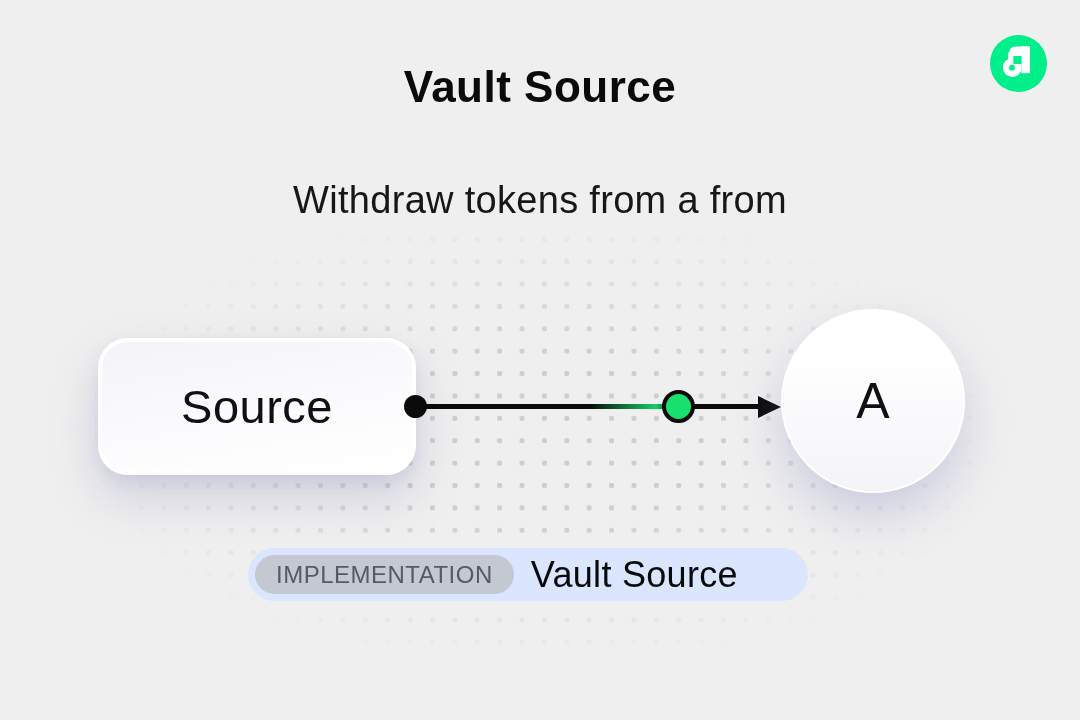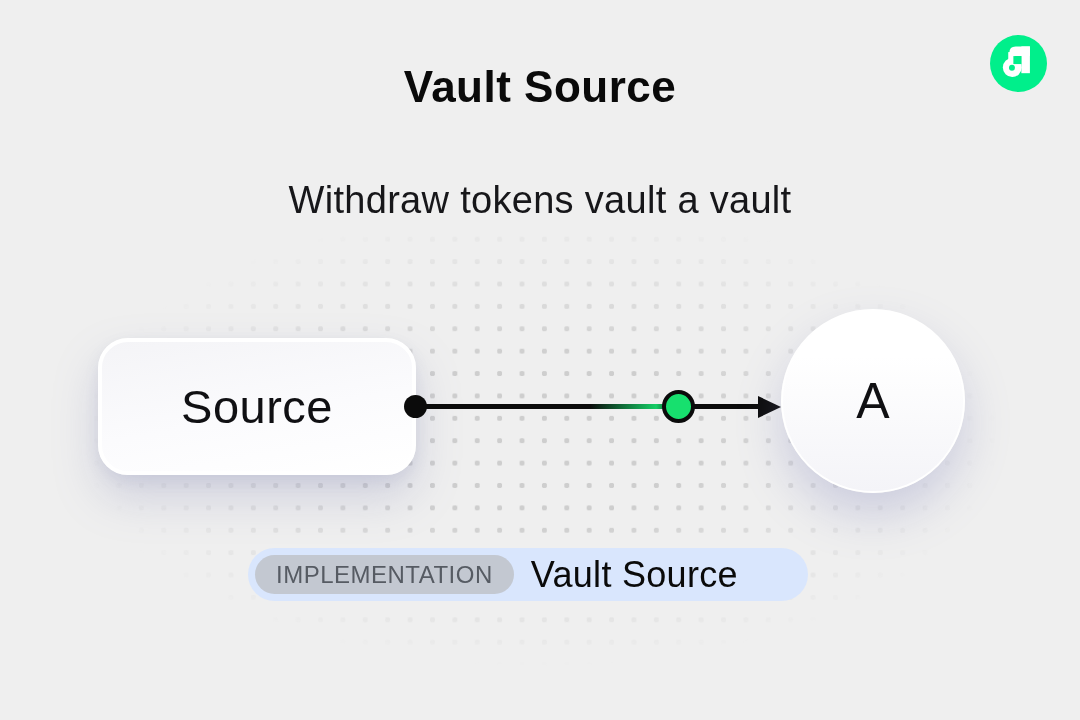--- a/index.html
+++ b/index.html
@@ -162,21 +162,21 @@
 </style>
 </head>
 <body>
 
 <div class="page">
 
   <div class="dots"></div>
 
   <h1 class="title">Vault Source</h1>
 
-  <div class="subtitle">Withdraw tokens vault a vault</div>
+  <div class="subtitle">Withdraw tokens from a from</div>
 
   <div class="logo">
     <svg viewBox="0 0 100 100" xmlns="http://www.w3.org/2000/svg">
       <circle cx="50" cy="50" r="50" fill="#00ef8b"></circle>
       <rect x="55" y="20" width="15" height="47" fill="#ffffff"></rect>
       <path d="M70 37 H34 V31 Q34 20 45 20 H70 Z" fill="#ffffff"></path>
       <rect x="32" y="30" width="12" height="24" fill="#ffffff"></rect>
       <circle cx="39" cy="57" r="16.5" fill="#ffffff"></circle>
       <rect x="41" y="37" width="14" height="14" fill="#00ef8b"></rect>
       <circle cx="38.5" cy="57.5" r="5.2" fill="#00ef8b"></circle>

